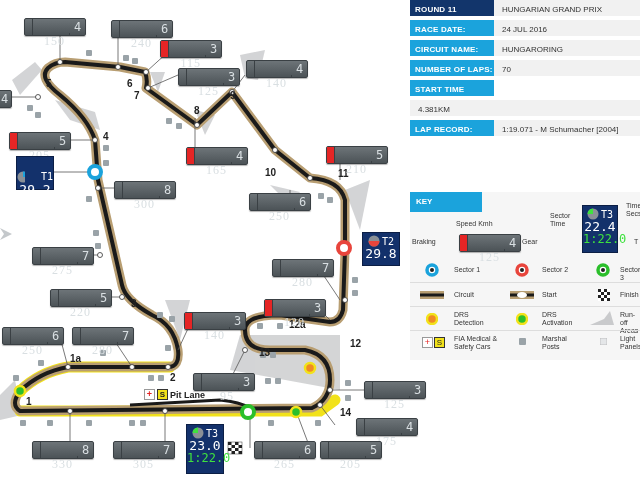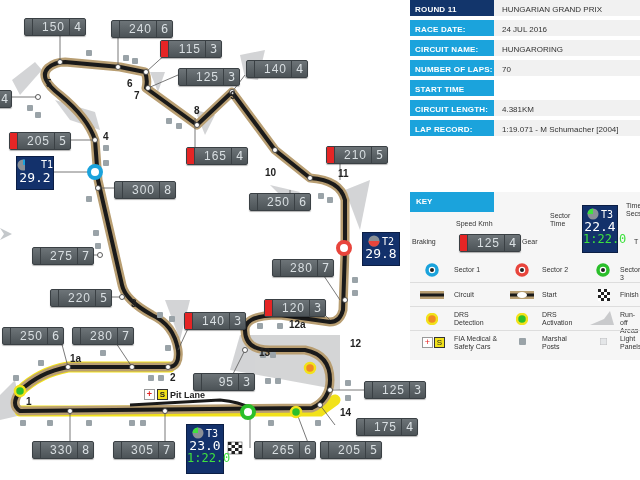--- a/index.html
+++ b/index.html
@@ -1,38 +1,38 @@
 <!DOCTYPE html>
 <html><head>
 <meta charset="utf-8">
 <style>
   html, body { margin:0; padding:0; }
   body { width:640px; height:480px; overflow:hidden; background:#ffffff; position:relative; font-family:"Liberation Sans", sans-serif; }
   #map { position:absolute; left:0; top:0; width:410px; height:480px; }
   .speed { position:absolute; height:16px; display:flex; border-radius:2px; background:linear-gradient(#6d7478,#4c5357); border:1px solid #3a4044; box-shadow:0 1px 1px rgba(0,0,0,0.3); }
   .speed .brk { width:7px; background:transparent; border-right:1px solid #3a4044; }
   .speed .brk.on { background:#e52525; }
-  .speed .spd { padding:0 4px; color:#d9dfe2; font-family:Liberation Sans, sans-serif; font-size:12px; line-height:16px; letter-spacing:1px; border-right:1px solid #3a4044; min-width:28px; text-align:right; }
+  .speed .spd { padding:0 4px; color:#d9dfe2; font-family:Liberation Serif, serif; font-size:12px; line-height:16px; letter-spacing:1px; border-right:1px solid #3a4044; min-width:28px; text-align:right;margin-top:14px; }
   .speed .gear { padding:0 4px; color:#d9dfe2; font-family:"DejaVu Sans Mono", monospace; font-size:12px; line-height:16px; }
   .turn-num { position:absolute; font-size:10px; font-weight:bold; color:#222; }
   .sector-box { position:absolute; background:#13316b; color:#fff; border:1px solid #0b1e45; text-align:center; font-family:"DejaVu Sans Mono", monospace; }
   .sector-box .time { font-size:13px; line-height:13px; }
   .sector-box .lap { font-size:12px; color:#3ee23e; line-height:12px; }
   .sector-box .lbl { font-size:10px; }
   .pit-label { position:absolute; font-size:9px; font-weight:bold; color:#222; display:flex; align-items:center; gap:2px; }
   .med { display:inline-block; width:9px; height:9px; background:#fff; border:1px solid #999; color:#e52525; font-size:9px; line-height:9px; text-align:center; }
   .sc { display:inline-block; width:9px; height:9px; background:#f2e21a; border:1px solid #333; font-size:8px; line-height:9px; text-align:center; color:#222; }
 
   #info { position:absolute; left:410px; top:0; width:230px; }
   .irow { display:flex; height:16px; margin-bottom:4px; }
   .ilabel { width:84px; background:#1ba3dc; color:#fff; font-size:8px; font-weight:bold; line-height:20px; padding-left:5px; box-sizing:border-box; letter-spacing:0.2px; }
   .ilabel.dark { background:#12356b; }
   .ivalue { flex:1; background:#f1f1f1; font-size:8px; color:#333; line-height:20px; padding-left:8px; }
   #key { position:absolute; left:410px; top:192px; width:230px; height:168px; background:#f6f6f6; }
-  .keyhead { position:absolute; left:0; top:0; width:84px; height:20px; background:#1ba3dc; color:#fff; font-size:8px; font-weight:bold; line-height:20px; padding-left:6px; box-sizing:border-box; }
+  .keyhead { position:absolute; left:0; top:0; width:72px; height:20px; background:#1ba3dc; color:#fff; font-size:8px; font-weight:bold; line-height:20px; padding-left:6px; box-sizing:border-box; }
   .ktxt { position:absolute; font-size:7px; color:#333; line-height:8px; }
   .kicon { position:absolute; }
   .kdiv { position:absolute; left:0; width:230px; height:1px; background:#dddddd; }
 </style>
 </head>
 <body>
 
 <div id="map">
   <svg width="410" height="480" viewBox="0 0 410 480" style="position:absolute;left:0;top:0">
 
@@ -322,21 +322,21 @@
       <span class="spd">265</span>
       <span class="gear">6</span>
     </div>
   <div class="speed" style="left:320px;top:441px">
       <span class="brk"></span>
       <span class="spd">205</span>
       <span class="gear">5</span>
     </div>
 
   <div class="sector-box" style="left:16px;top:156px;width:36px;height:32px">
-    <div style="display:flex;align-items:flex-start;justify-content:center;gap:16px;margin-top:2px">
+    <div style="display:flex;align-items:flex-start;justify-content:center;gap:16px;margin-top:14px">
       <svg width="12" height="12">
           <circle cx="6" cy="6" r="5.5" fill="#8a9096"></circle>
           <path d="M6,6 L6,0.5 A5.5,5.5 0 0,1 11.5,6 Z" fill="#1ba3dc"></path>
         </svg>
       <span class="lbl">T1</span>
     </div>
     <div class="time">29.2</div>
   </div>
   <div class="sector-box" style="left:362px;top:232px;width:36px;height:32px">
     <div style="display:flex;align-items:center;justify-content:center;gap:2px;margin-top:2px">
@@ -381,21 +381,20 @@
       <div class="ivalue">HUNGARORING</div>
     </div>
   <div class="irow">
       <div class="ilabel">NUMBER OF LAPS:</div>
       <div class="ivalue">70</div>
     </div>
   <div class="irow">
       <div class="ilabel">START TIME</div>
     </div>
   <div class="irow">
-      <div class="ilabel">CIRCUIT LENGTH:</div>
       <div class="ivalue">4.381KM</div>
     </div>
   <div class="irow">
       <div class="ilabel">LAP RECORD:</div>
       <div class="ivalue">1:19.071 - M Schumacher [2004]</div>
     </div>
 </div>
 
 <div id="key">
   <div class="keyhead">KEY</div>

